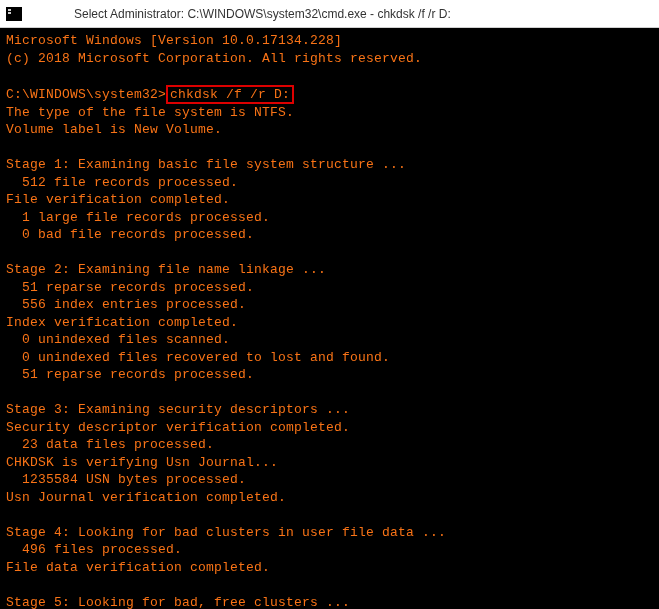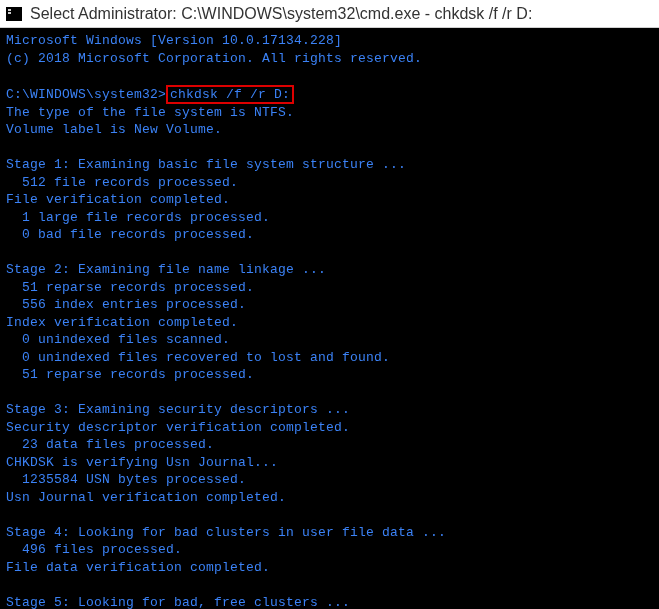--- a/index.html
+++ b/index.html
@@ -1,21 +1,21 @@
 <!DOCTYPE html>
 <html><head>
   <meta charset="utf-8">
   <style>
     * { margin: 0; padding: 0; box-sizing: border-box; }
     body { width: 659px; height: 609px; font-family: Consolas, 'Courier New', monospace; background: #000; overflow: hidden; }
     .titlebar { height: 28px; background: #fff; border-bottom: 1px solid #d0d0d0; display: flex; align-items: center; padding: 0 6px; gap: 8px; }
     .app-icon { width: 16px; height: 14px; background: #000; position: relative; flex-shrink: 0; }
     .app-icon::before { content: ""; position: absolute; top: 2px; left: 2px; width: 3px; height: 2px; background: #ccc; box-shadow: 0 3px 0 #ccc; }
-    .title-text { font-family: 'Segoe UI', Tahoma, sans-serif; font-size: 16px; color: #333; white-space: nowrap; }
-    .terminal { background: #000; color: #3b82f6; font-size: 13px; line-height: 17.5px; padding: 4px 6px; height: 581px; white-space: pre; letter-spacing: 0.2px; }
+    .title-text { font-family: 'Segoe UI', Tahoma, sans-serif; font-size: 12px; color: #333; white-space: nowrap; margin-left: 44px; }
+    .terminal { background: #000; color: #f97316; font-size: 13px; line-height: 17.5px; padding: 4px 6px; height: 581px; white-space: pre; letter-spacing: 0.2px; }
     .prompt-line { display: inline; }
     .highlight-box { border: 2px solid #d00; padding: 0 2px; display: inline-block; line-height: 15px; }
   </style>
 </head>
 <body>
 
 <div class="titlebar">
   <div class="app-icon"></div>
   <div class="title-text">Select Administrator: C:\WINDOWS\system32\cmd.exe - chkdsk  /f /r D:</div>
 </div>

